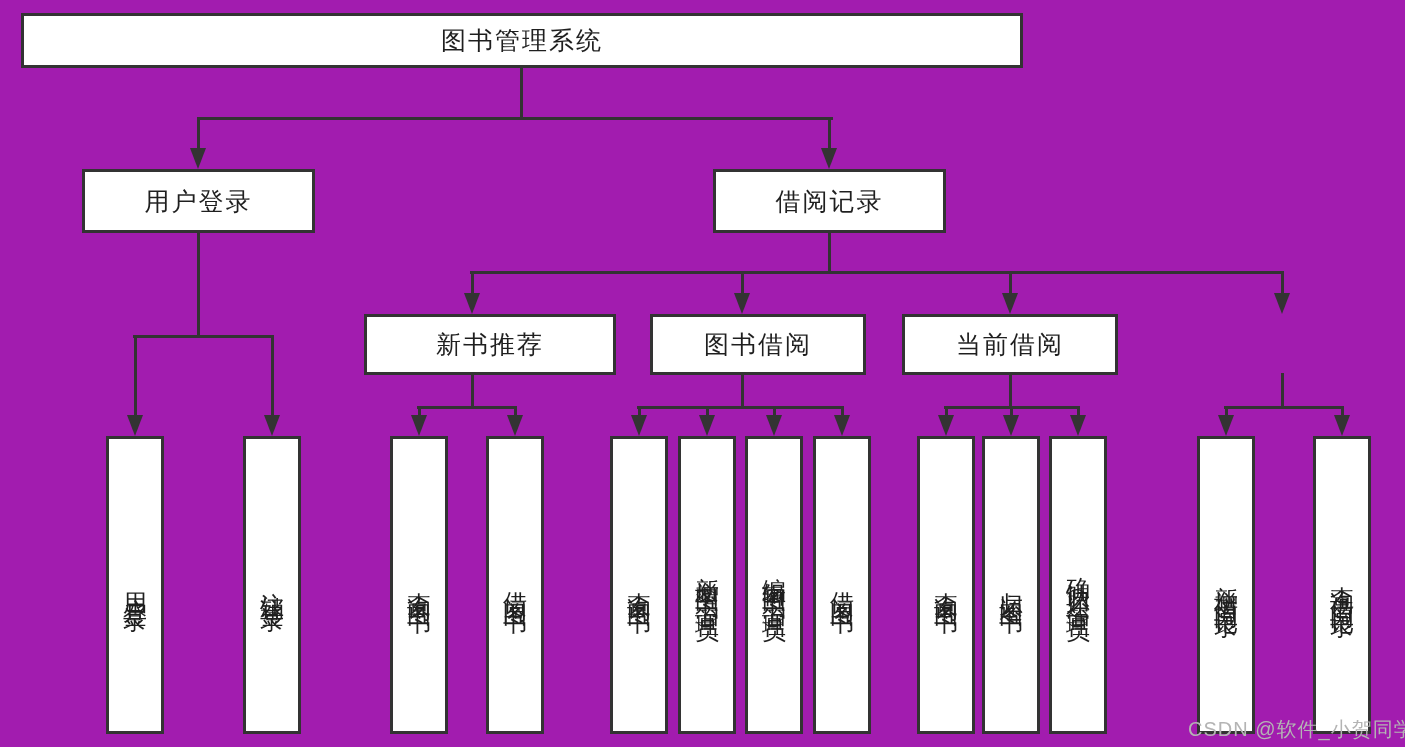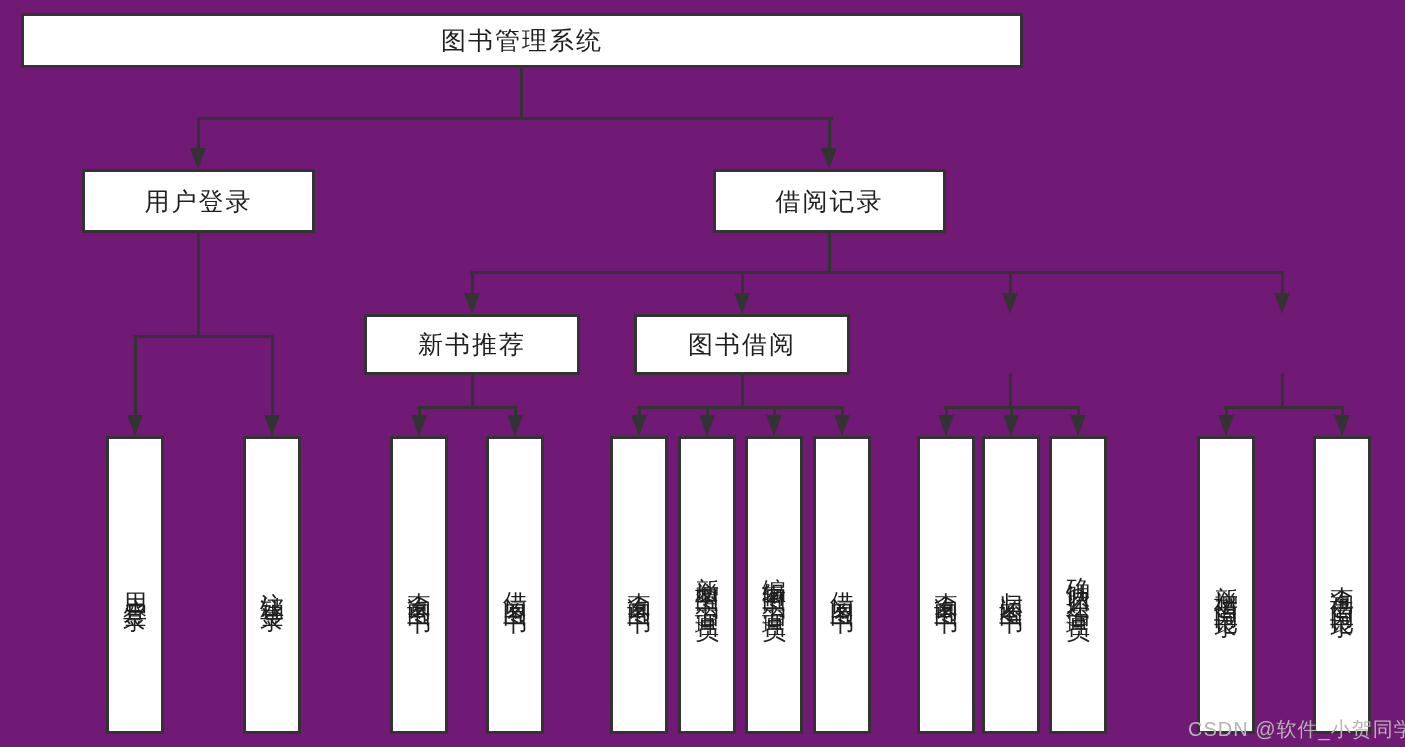--- a/index.html
+++ b/index.html
@@ -1,20 +1,20 @@
 <!DOCTYPE html>
 <html><head>
 <meta charset="utf-8">
 <style>
   html, body { margin: 0; padding: 0; background: #ffffff; }
   #canvas {
     position: relative;
     width: 1405px;
     height: 747px;
-    background: #701a75;
+    background: #a21caf;
     font-family: "Liberation Sans", "DejaVu Sans", sans-serif;
     overflow: hidden;
   }
   .hbox {
     position: absolute;
     box-sizing: border-box;
     border: 3px solid #333333;
     background: #ffffff;
     display: flex;
     align-items: center;
@@ -98,22 +98,23 @@
   <div class="ln" style="left:470px; top:271px; width:814px; height:3px;"></div>
   <div class="ln" style="left:471px; top:271px; width:3px; height:25px;"></div>
   <div class="ln" style="left:741px; top:271px; width:3px; height:25px;"></div>
   <div class="ln" style="left:1009px; top:271px; width:3px; height:25px;"></div>
   <div class="ln" style="left:1281px; top:271px; width:3px; height:25px;"></div>
   <div class="arrowhead" style="left:464px; top:293px;"></div>
   <div class="arrowhead" style="left:734px; top:293px;"></div>
   <div class="arrowhead" style="left:1002px; top:293px;"></div>
   <div class="arrowhead" style="left:1274px; top:293px;"></div>
 
-  <div class="hbox" style="left:364px; top:314px; width:216px; height:61px;">新书推荐</div>
-  <div class="hbox" style="left:634px; top:314px; width:216px; height:61px;">图书借阅</div>
+  <div class="hbox" style="left:364px; top:314px; width:252px; height:61px;">新书推荐</div>
+  <div class="hbox" style="left:650px; top:314px; width:216px; height:61px;">图书借阅</div>
+  <div class="hbox" style="left:902px; top:314px; width:216px; height:61px;">当前借阅</div>
 
   <div class="ln" style="left:471px; top:373px; width:3px; height:36px;"></div>
   <div class="ln" style="left:417px; top:406px; width:100px; height:3px;"></div>
   <div class="ln" style="left:418px; top:406px; width:3px; height:12px;"></div>
   <div class="ln" style="left:514px; top:406px; width:3px; height:12px;"></div>
   <div class="arrowhead" style="left:411px; top:415px;"></div>
   <div class="arrowhead" style="left:507px; top:415px;"></div>
 
   <div class="ln" style="left:741px; top:373px; width:3px; height:36px;"></div>
   <div class="ln" style="left:637px; top:406px; width:207px; height:3px;"></div>

